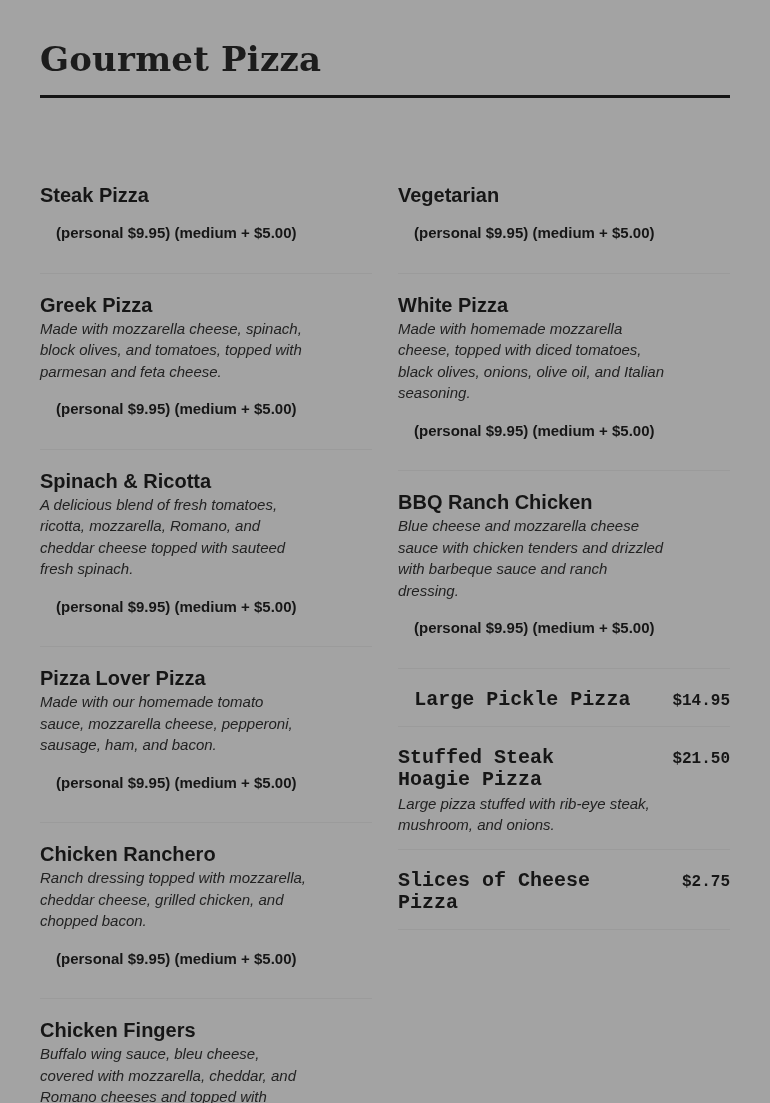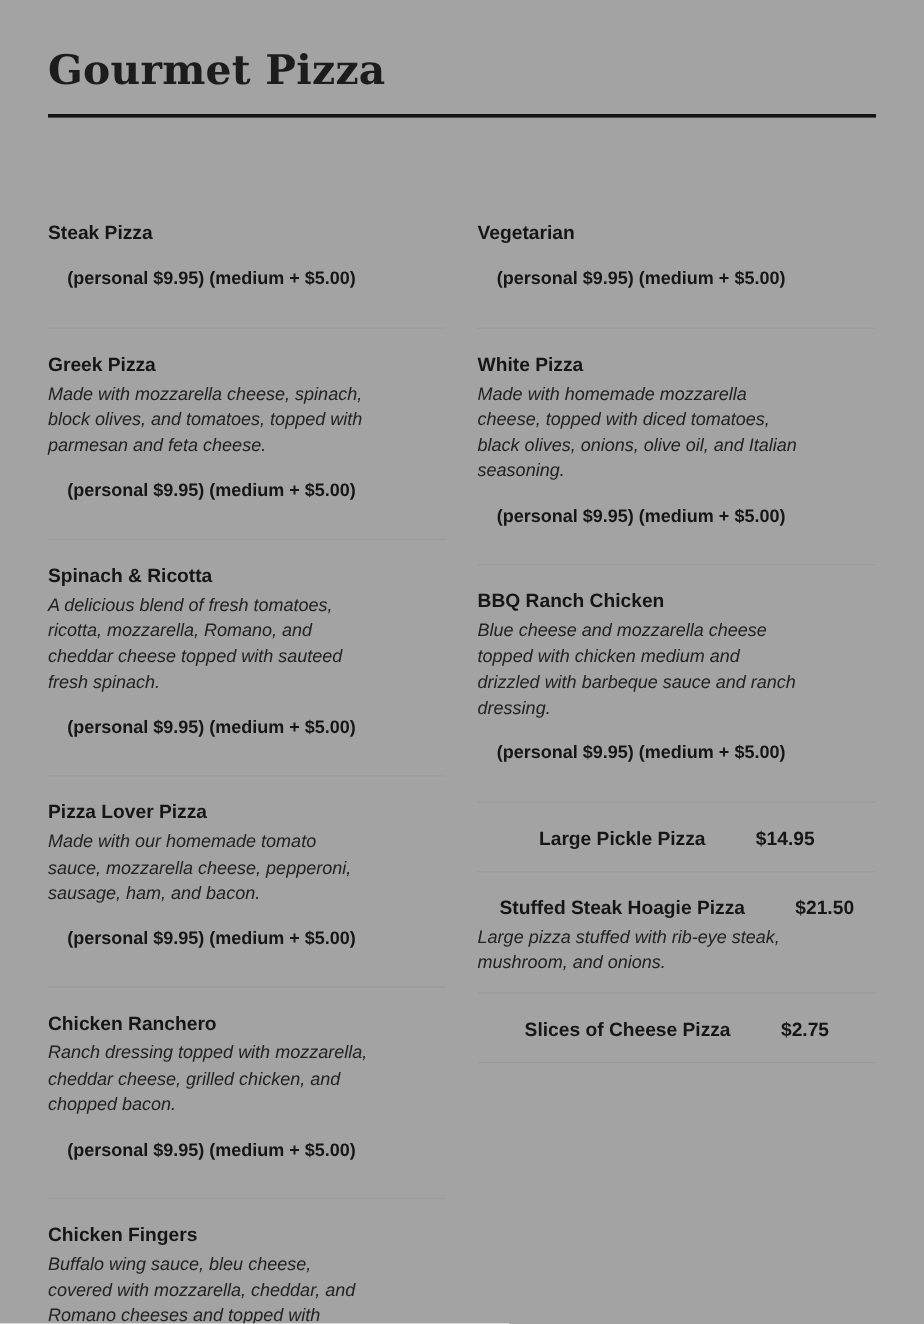--- a/index.html
+++ b/index.html
@@ -42,25 +42,26 @@
     flex: 1 1 0;
     min-width: 0;
   }
   .menu-item {
     padding-bottom: 13px;
     border-bottom: 1px solid #9b9b9b;
     margin-bottom: 20px;
   }
   .item-head {
     display: flex;
-    justify-content: center;
+    justify-content: flex-end;
     align-items: baseline;
+    font-family: Liberation Mono, monospace;
   }
   .item-name {
-    font-size: 16px;
+    font-size: 20px;
     font-weight: bold;
     line-height: 22px;
     margin: 0 0 2px 0;
     color: #161616;
   }
   .item-price {
     font-size: 16px;
     font-weight: bold;
     line-height: 22px;
     color: #161616;
@@ -140,21 +141,21 @@
       </div>
 
       <div class="menu-item">
         <h3 class="item-name">White Pizza</h3>
         <p class="item-desc">Made with homemade mozzarella cheese, topped with diced tomatoes, black olives, onions, olive oil,  and Italian seasoning.</p>
         <p class="item-sizes">(personal $9.95) (medium + $5.00)</p>
       </div>
 
       <div class="menu-item">
         <h3 class="item-name">BBQ Ranch Chicken</h3>
-        <p class="item-desc">Blue cheese and mozzarella cheese topped with chicken medium and drizzled with barbeque sauce and ranch dressing.</p>
+        <p class="item-desc">Blue cheese and mozzarella cheese sauce with chicken tenders and drizzled with barbeque sauce and ranch dressing.</p>
         <p class="item-sizes">(personal $9.95) (medium + $5.00)</p>
       </div>
 
       <div class="menu-item">
         <div class="item-head">
           <h3 class="item-name">Large Pickle Pizza</h3>
           <span class="item-price">$14.95</span>
         </div>
       </div>
 

